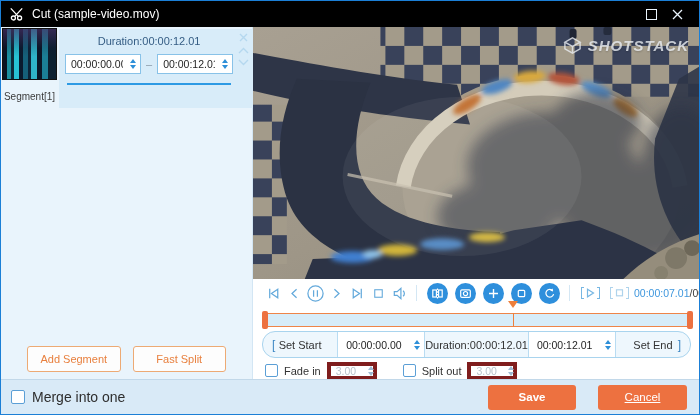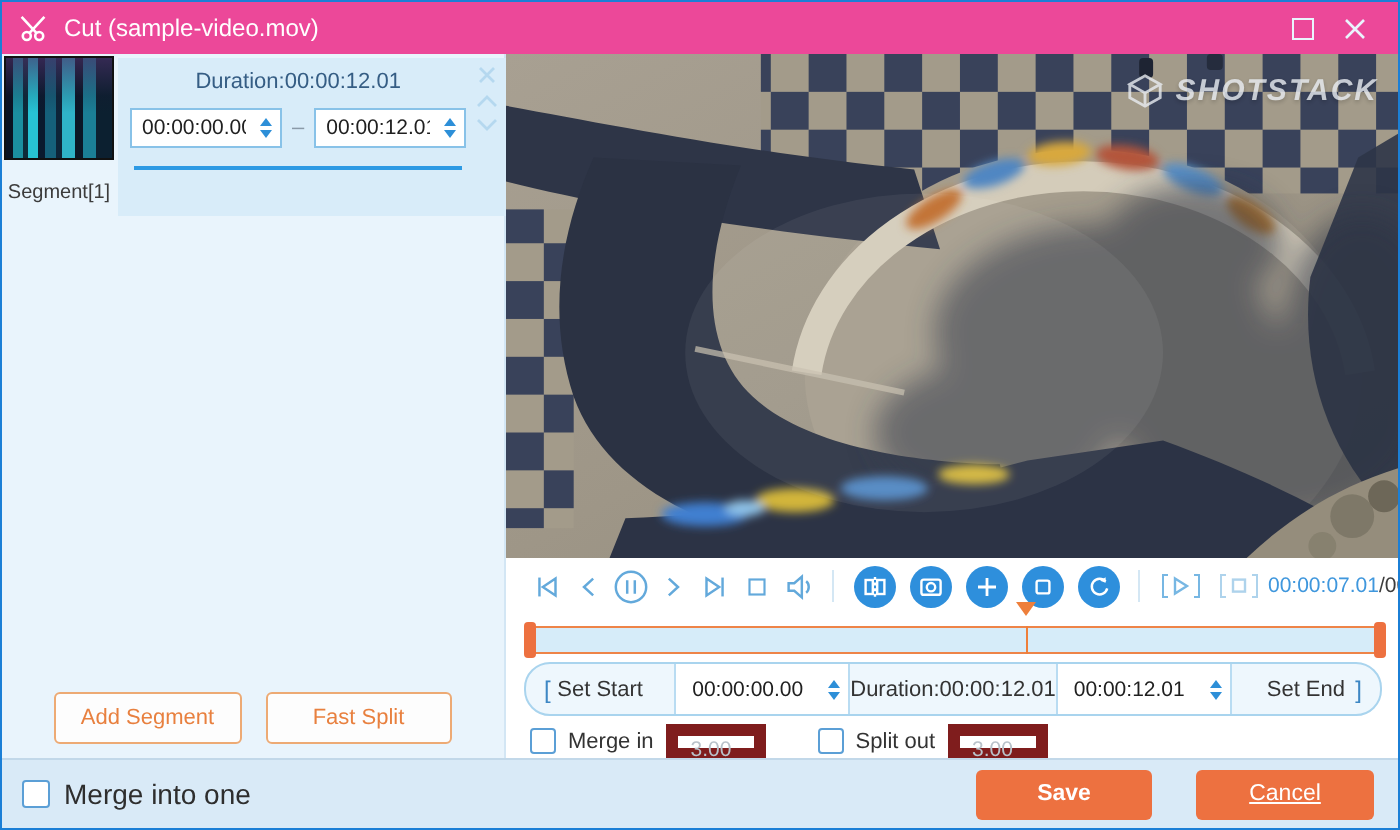--- a/index.html
+++ b/index.html
@@ -2,21 +2,21 @@
 <html><head>
 <meta charset="utf-8">
 <style>
   html,body{margin:0;padding:0;background:#f0f0f0;}
   #window{
     width:700px;height:415px;position:relative;box-sizing:border-box;
     border:1px solid #1b7fd6;background:#fff;overflow:hidden;
     font-family:"Liberation Sans",sans-serif;display:flex;flex-direction:column;
   }
   
-  .titlebar{height:26px;background:#ec4899;display:flex;align-items:center;padding:0 9px;flex:0 0 auto;}
+  .titlebar{height:26px;background:#000000;display:flex;align-items:center;padding:0 9px;flex:0 0 auto;}
   .titlebar .ticon{margin-right:8px;display:flex;}
   .titlebar .ttext{color:#fff;font-size:12px;}
   .titlebar .spacer{flex:1;}
   .winbtn{width:26px;height:20px;display:flex;align-items:center;justify-content:center;cursor:pointer;}
   .maxglyph{width:9px;height:9px;border:1px solid #eaf4fd;}
   
   .main{flex:1;display:flex;min-height:0;}
   .left{width:252px;flex:0 0 252px;background:#e9f4fc;position:relative;border-right:1px solid #d3e6f4;box-sizing:border-box;}
   .right{flex:1;display:flex;flex-direction:column;background:#fff;min-width:0;}
   
@@ -77,21 +77,21 @@
   .tcell + .tcell{border-left:1px solid #b9dcf2;}
   .tcell.btncell{cursor:pointer;}
   .tcell.white{background:#fff;}
   .tbr{color:#3d87c4;font-size:12px;position:absolute;}
   .tbr.l{left:9px;} .tbr.r{right:9px;}
   .tcell input{border:none;outline:none;background:transparent;font-size:10.5px;color:#1f1f1f;width:64px;padding-left:8px;font-family:"Liberation Sans",sans-serif;}
   
   .faderow{height:19px;margin:3px 10px 0 12px;display:flex;align-items:center;font-size:11px;color:#333;flex:0 0 auto;}
   .cb{width:13px;height:13px;background:#fff;border:1px solid #5b9fd6;border-radius:2px;box-sizing:border-box;cursor:pointer;flex:0 0 auto;}
   .fl{margin:0 6px 0 6px;}
-  .ffield{display:flex;align-items:center;background:#fff;border:6px solid #7f1d1d;height:18px;width:50px;box-sizing:border-box;flex-direction:column;}
+  .ffield{display:flex;background:#fff;border:4px solid #7f1d1d;height:18px;width:50px;box-sizing:border-box;}
   .ffield input{border:none;outline:none;width:28px;font-size:10.5px;color:#b9c2ca;padding-left:5px;background:transparent;font-family:"Liberation Sans",sans-serif;}
   .fgap{width:26px;}
   
   .footer{height:35px;flex:0 0 35px;background:#d9eaf7;border-top:1px solid #c2d8e9;display:flex;align-items:center;padding:0 10px;box-sizing:border-box;}
   .footer .mlabel{font-size:14px;color:#2e2e2e;margin-left:7px;}
   .fbtn{height:25px;border:none;border-radius:3px;background:#ed7140;color:#fff;font-size:11.5px;font-family:"Liberation Sans",sans-serif;cursor:pointer;display:flex;align-items:center;justify-content:center;}
   .fbtn.save{width:88px;margin-left:auto;font-weight:bold;}
   .fbtn.cancel{width:89px;margin-left:22px;margin-right:2px;text-decoration:underline;}
 </style>
 </head>
@@ -360,21 +360,21 @@
             </span>
         </div>
         <div class="tcell btncell" style="flex:1.25">
           <span>Set End</span>
           <span class="tbr r">]</span>
         </div>
       </div>
 
       <div class="faderow">
         <span class="cb"></span>
-        <span class="fl">Merge in</span>
+        <span class="fl">Fade in</span>
         <span class="ffield">
           <input value="3.00" style="">
           <span class="spin gray">
               <span class="up"></span>
               <span class="dn"></span>
             </span>
         </span>
         <span class="fgap"></span>
         <span class="cb"></span>
         <span class="fl">Split out</span>

